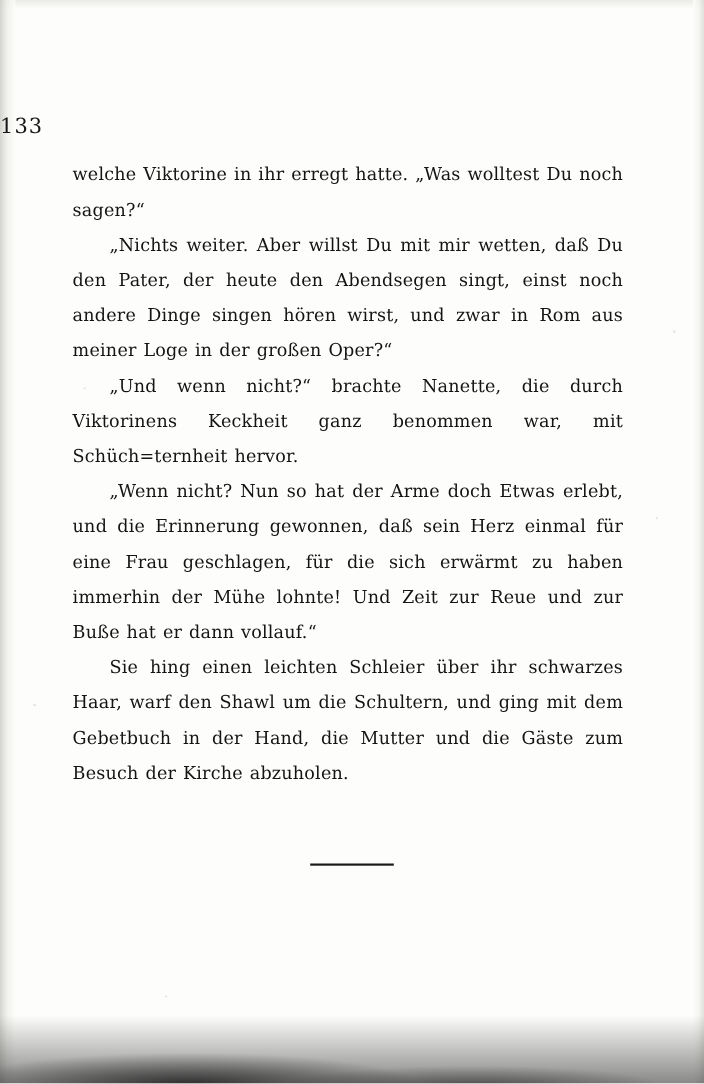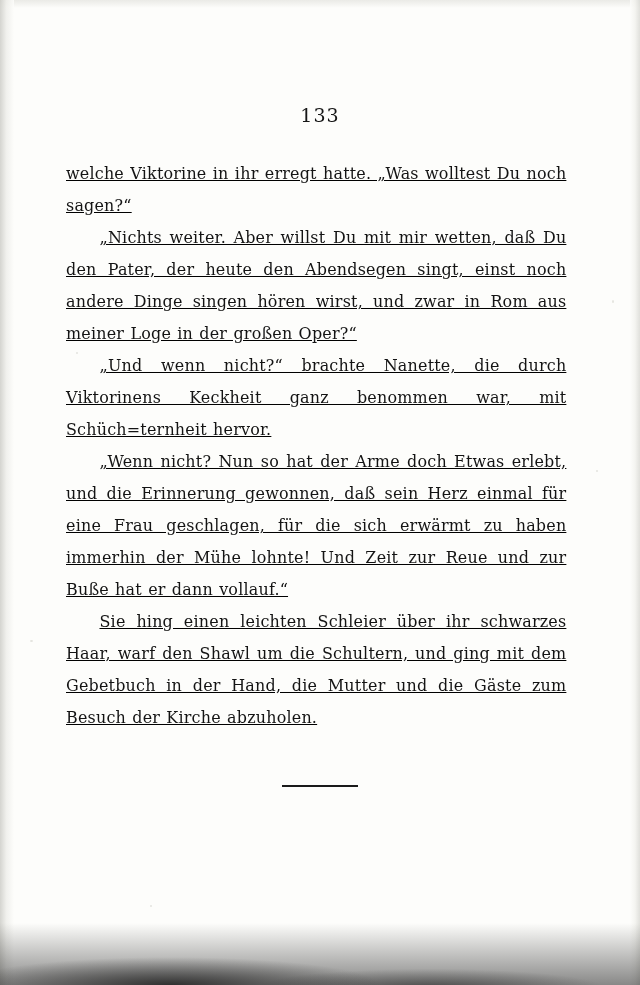--- a/index.html
+++ b/index.html
@@ -54,34 +54,32 @@
       radial-gradient(ellipse 240px 26px at 430px 104%, rgba(30,30,30,.55) 0%, rgba(30,30,30,0) 72%),
       linear-gradient(to top, rgba(40,40,40,.55) 0%, rgba(40,40,40,0) 100%);
   }
 
   
   .folio {
     position: absolute;
     top: 104px;
     left: 0;
     width: 100%;
-    text-align: center;
     font-family: "DejaVu Serif", serif;
     font-size: 19px;
     color: #161616;
     letter-spacing: 1px;
   }
 
   
   .textblock {
     position: absolute;
-    top: 158px;
+    top: 143px;
     left: 66px;
     width: 508px;
-    text-decoration: underline;
   }
 
   .para {
     margin: 0 0 0 0;
     font-family: "DejaVu Serif", serif;
     font-size: 16.2px;
     line-height: 32px;
     color: #141414;
     text-align: justify;
     text-justify: inter-word;

